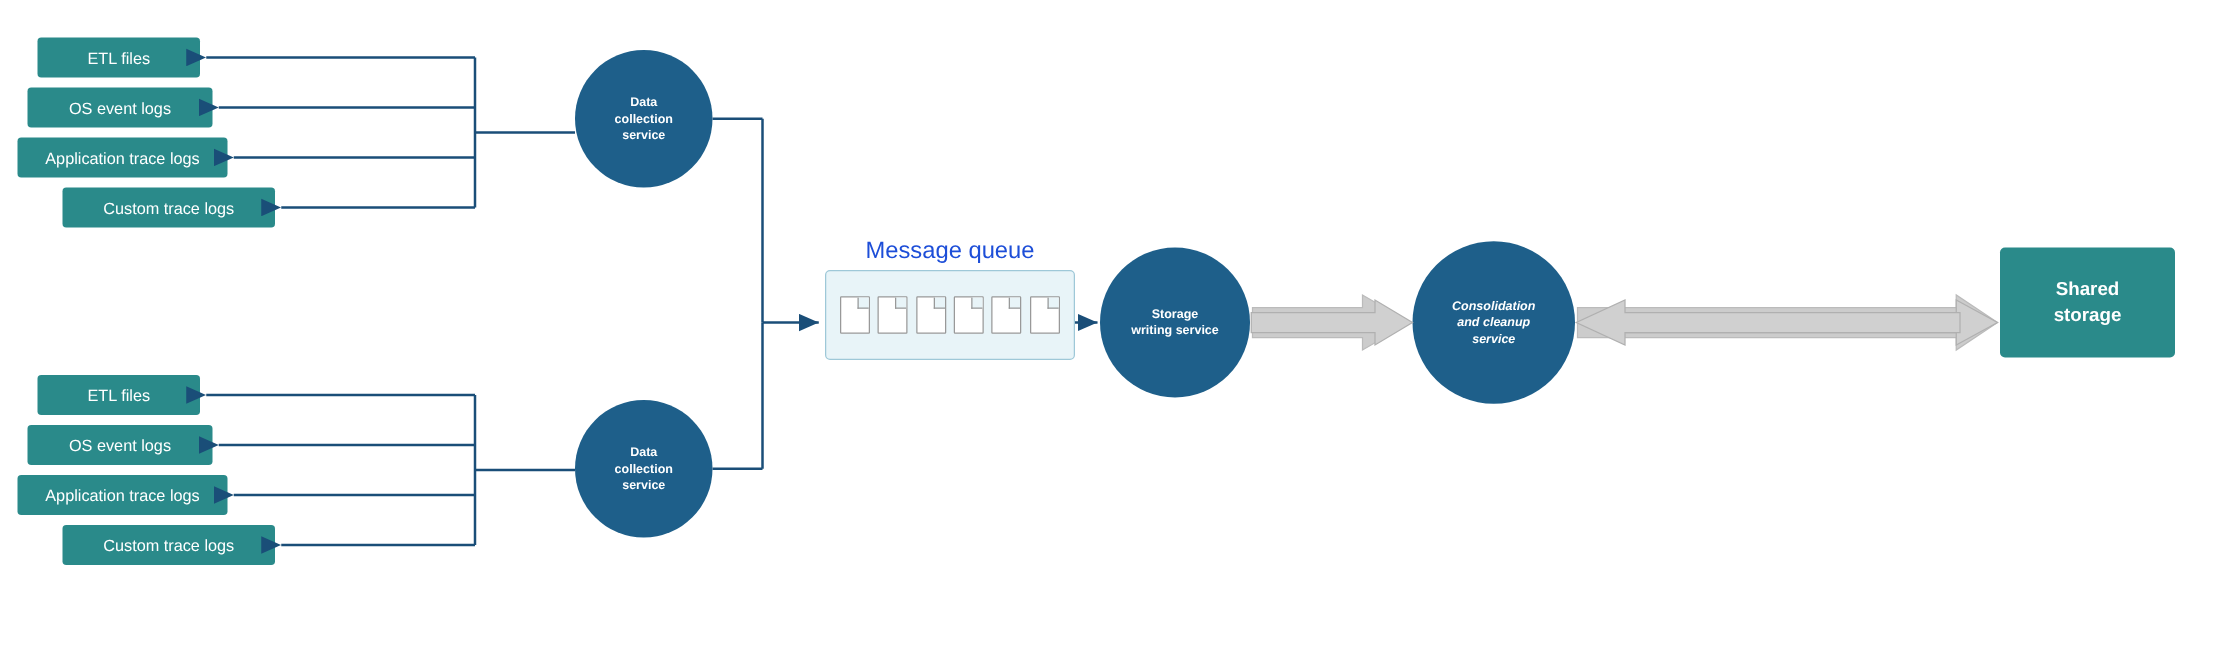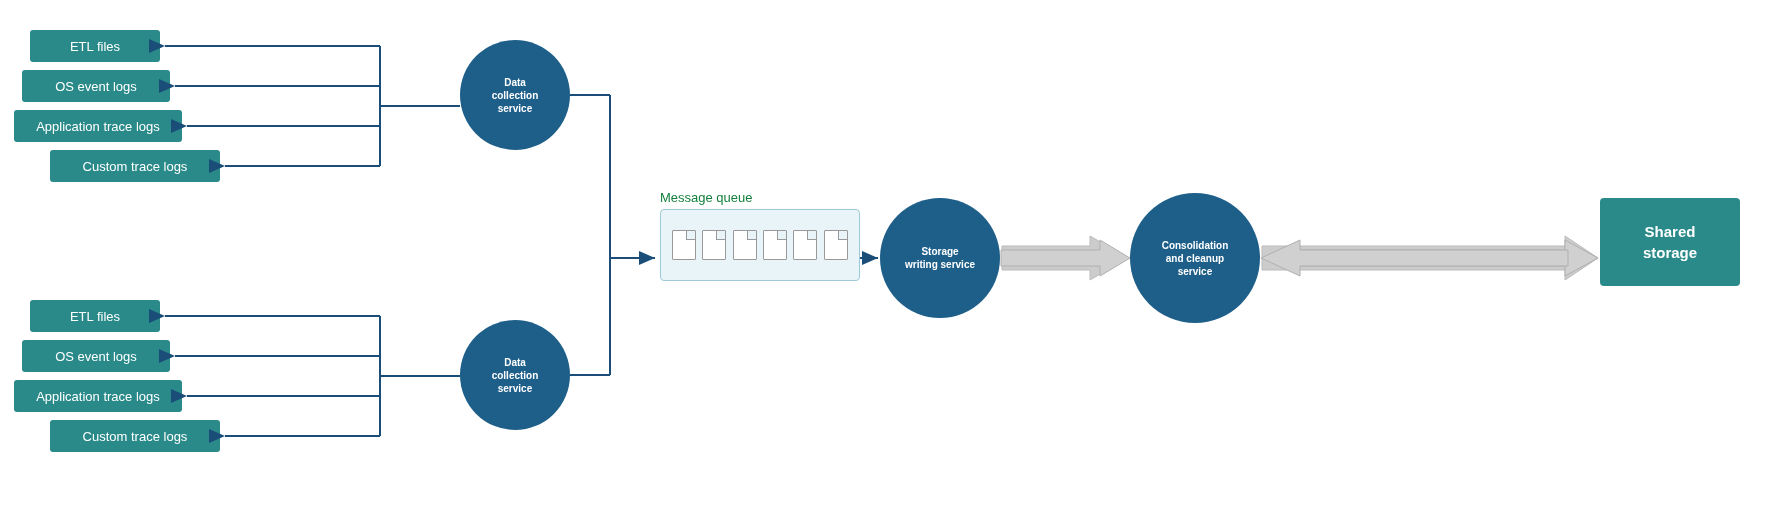--- a/index.html
+++ b/index.html
@@ -77,23 +77,23 @@
       left: 1130px; top: 193px;
     }
 
     
     .message-queue {
       position: absolute;
       left: 660px; top: 190px;
       width: 200px; height: 100px;
     }
     .mq-label {
-      font-size: 13px;
-      color: #15803d;
-      text-align: left;
+      font-size: 19px;
+      color: #1d4ed8;
+      text-align: center;
       margin-bottom: 4px;
     }
     .mq-box {
       background: #e8f4f8;
       border: 1.5px solid #9ec8d8;
       border-radius: 4px;
       width: 100%;
       height: 72px;
       display: flex;
       align-items: center;
@@ -203,21 +203,21 @@
       <div class="doc-icon"></div>
     </div>
   </div>
 
   <div class="circle circle-storage">
     <span style="white-space:pre-line;">Storage
 writing service</span>
   </div>
 
   <div class="circle circle-consolidation">
-    <span style="white-space:pre-line;">Consolidation
+    <span style="white-space:pre-line;font-style:italic;">Consolidation
 and cleanup
 service</span>
   </div>
 
   <div class="shared-storage">
     <span style="white-space:pre-line;">Shared
 storage</span>
   </div>
 
   <svg class="svg-overlay" xmlns="http://www.w3.org/2000/svg">

